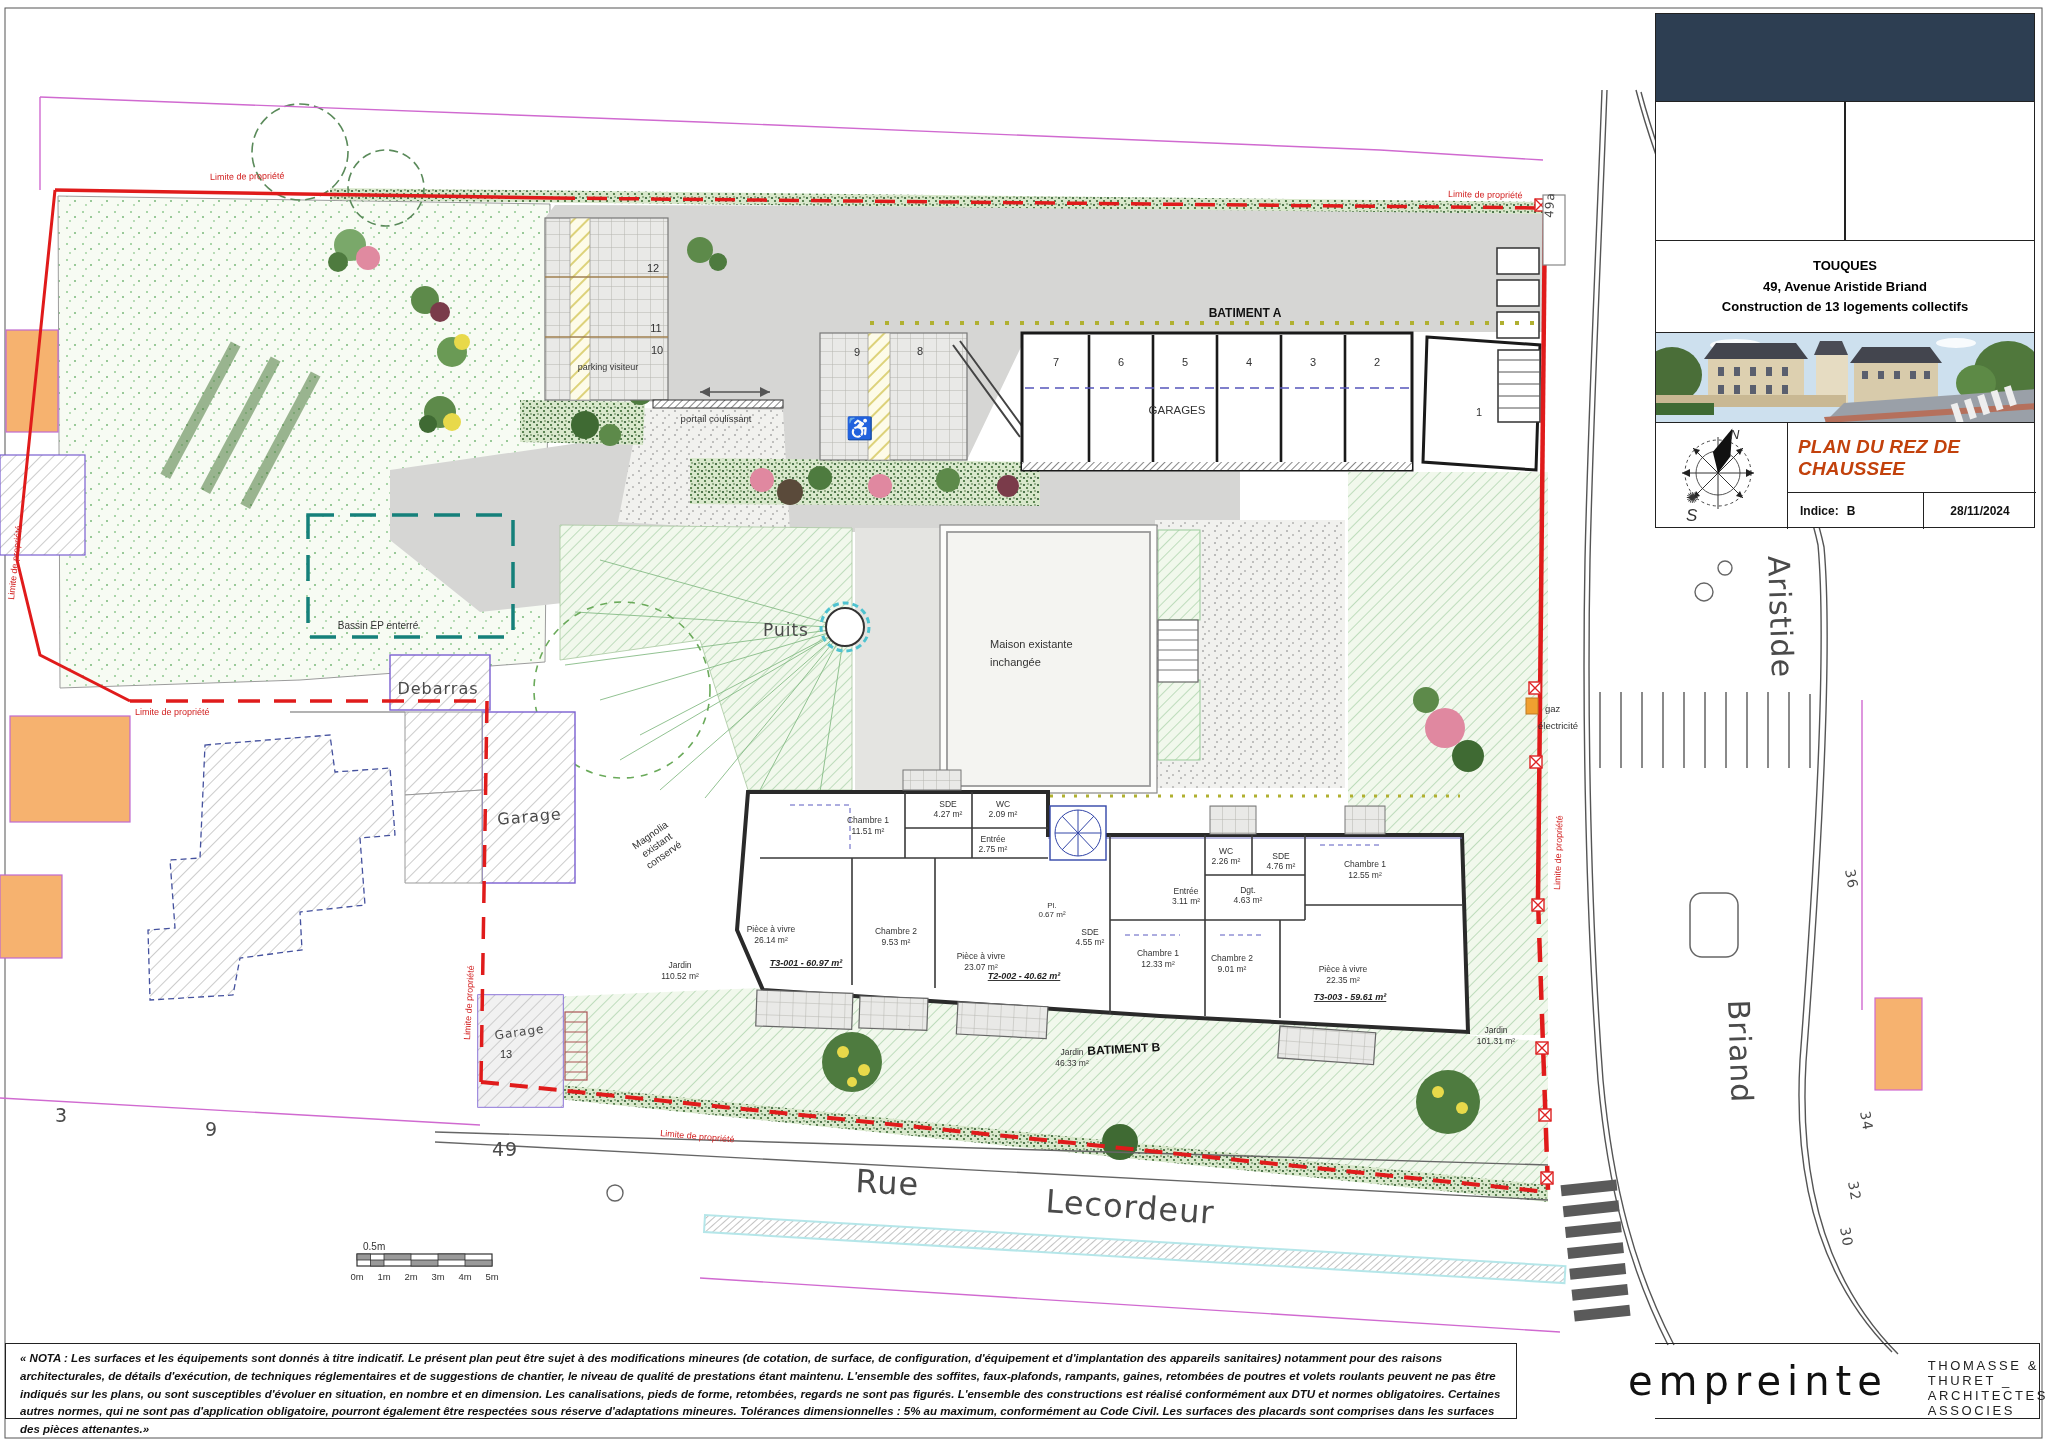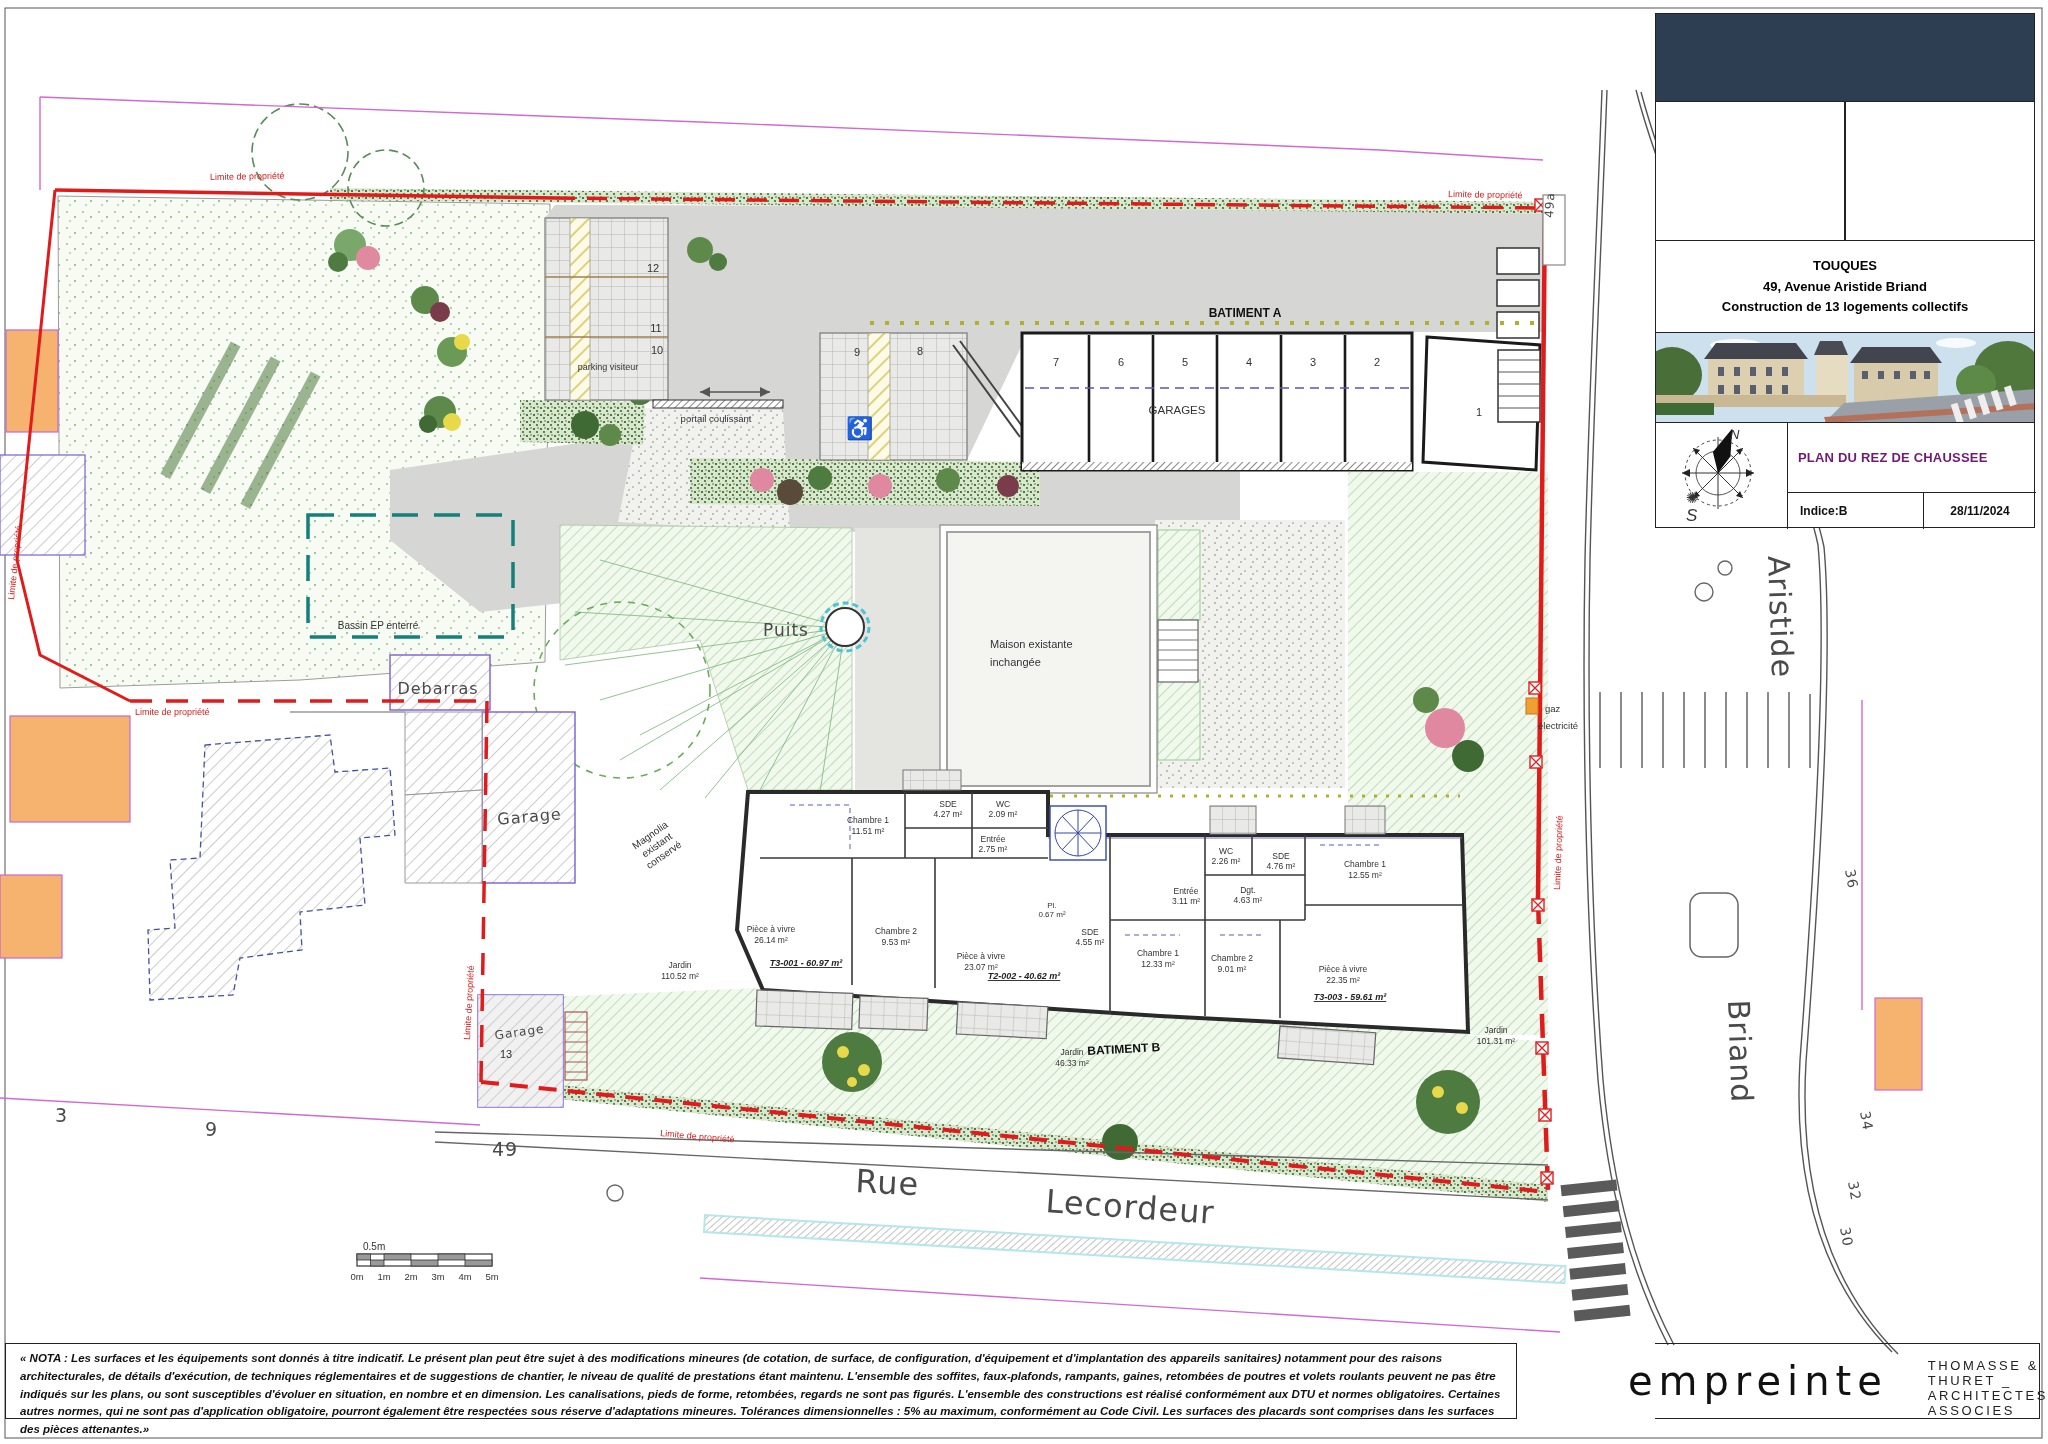--- a/index.html
+++ b/index.html
@@ -14,23 +14,23 @@
   .tb-empty{position:absolute;left:0;top:87px;width:100%;height:140px;border-bottom:1.5px solid #222;box-sizing:border-box;}
   .tb-empty .div{position:absolute;left:188px;top:0;width:1.5px;height:100%;background:#222;}
   .tb-title{position:absolute;left:0;top:227px;width:100%;height:92px;border-bottom:1.5px solid #222;
             box-sizing:border-box;display:flex;flex-direction:column;justify-content:center;align-items:center;gap:3px;}
   .tb-title div{font-weight:bold;font-size:13px;color:#000000;text-align:center;line-height:1.35;}
   .tb-photo{position:absolute;left:0;top:319px;width:100%;height:90px;border-bottom:1.5px solid #222;box-sizing:border-box;overflow:hidden;}
   .tb-bottom{position:absolute;left:0;top:409px;width:100%;height:106px;}
   .tb-compass{position:absolute;left:0;top:0;width:132px;height:106px;border-right:1.5px solid #222;box-sizing:border-box;}
   .tb-plan-cell{position:absolute;left:132px;top:0;width:248px;height:70px;border-bottom:1.5px solid #222;
                 box-sizing:border-box;display:flex;align-items:center;padding-left:10px;}
-  .tb-plan-cell span{font-weight:bold;font-size:13px;color:#701a75;letter-spacing:.2px;}
+  .tb-plan-cell span{font-weight:bold;font-size:19px;color:#c2410c;letter-spacing:.2px;font-style:italic;}
   .tb-indice{position:absolute;left:132px;top:70px;width:136px;height:36px;border-right:1.5px solid #222;
-             box-sizing:border-box;display:flex;align-items:center;padding-left:12px;font-weight:bold;font-size:12px;color:#111;}
+             box-sizing:border-box;display:flex;align-items:center;gap:8px;padding-left:12px;font-weight:bold;font-size:12px;color:#111;}
   .tb-date{position:absolute;left:268px;top:70px;width:112px;height:36px;display:flex;align-items:center;
            justify-content:center;font-weight:bold;font-size:12px;color:#111;}
 
   
   .nota-box{position:absolute;left:5px;top:1343px;width:1512px;height:76px;border:1.5px solid #222;
             box-sizing:border-box;padding:6px 14px 4px 14px;}
   .nota-box p{margin:0;font-style:italic;font-weight:bold;font-size:11.5px;line-height:1.55;color:#111;}
   .logo-box{position:absolute;left:1655px;top:1343px;width:385px;height:76px;border:1.5px solid #222;border-left:none;
             box-sizing:border-box;display:flex;flex-direction:row;align-items:center;justify-content:center;}
   .logo-name{font-family:"DejaVu Sans",sans-serif;font-size:40px;color:#111;letter-spacing:6px;line-height:1;}

